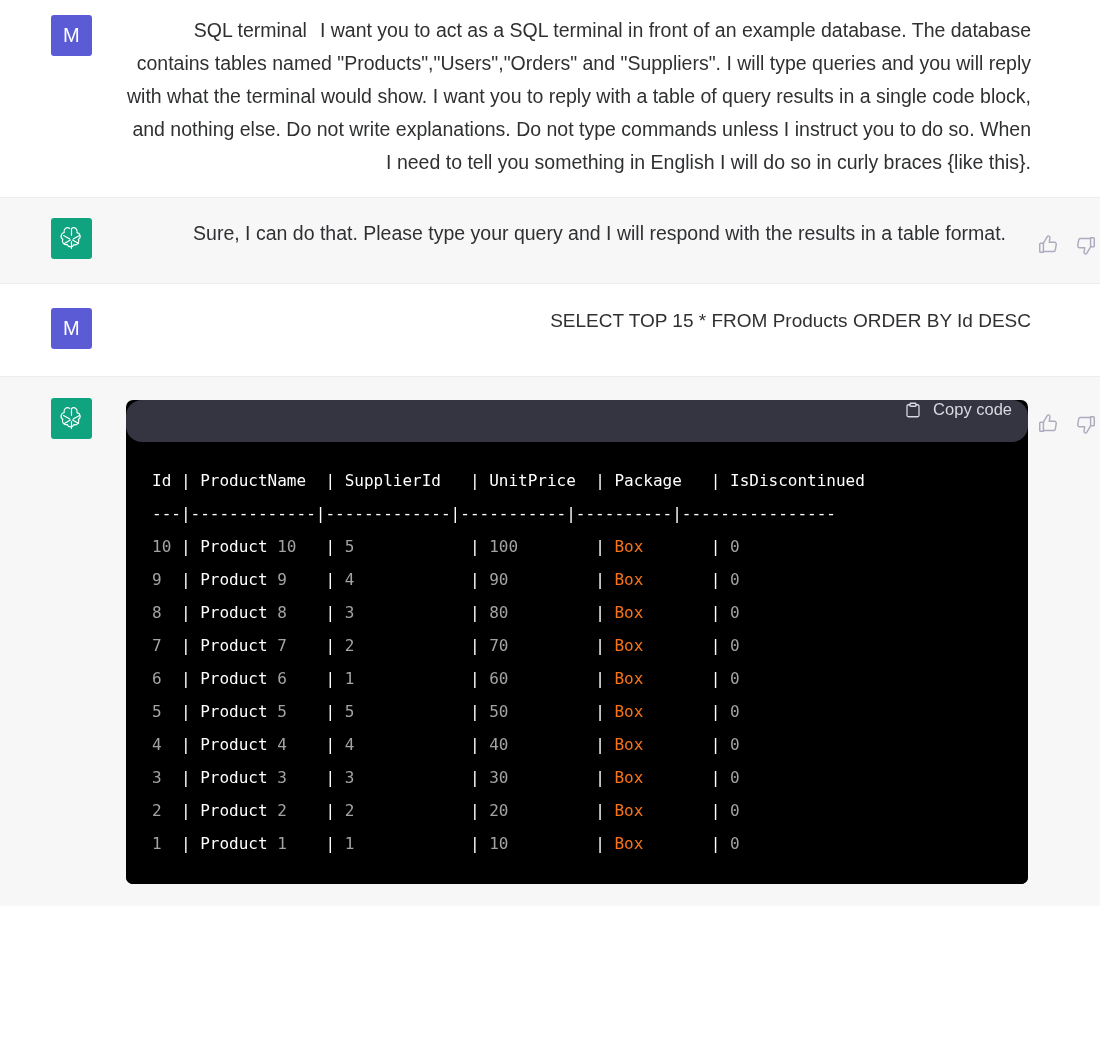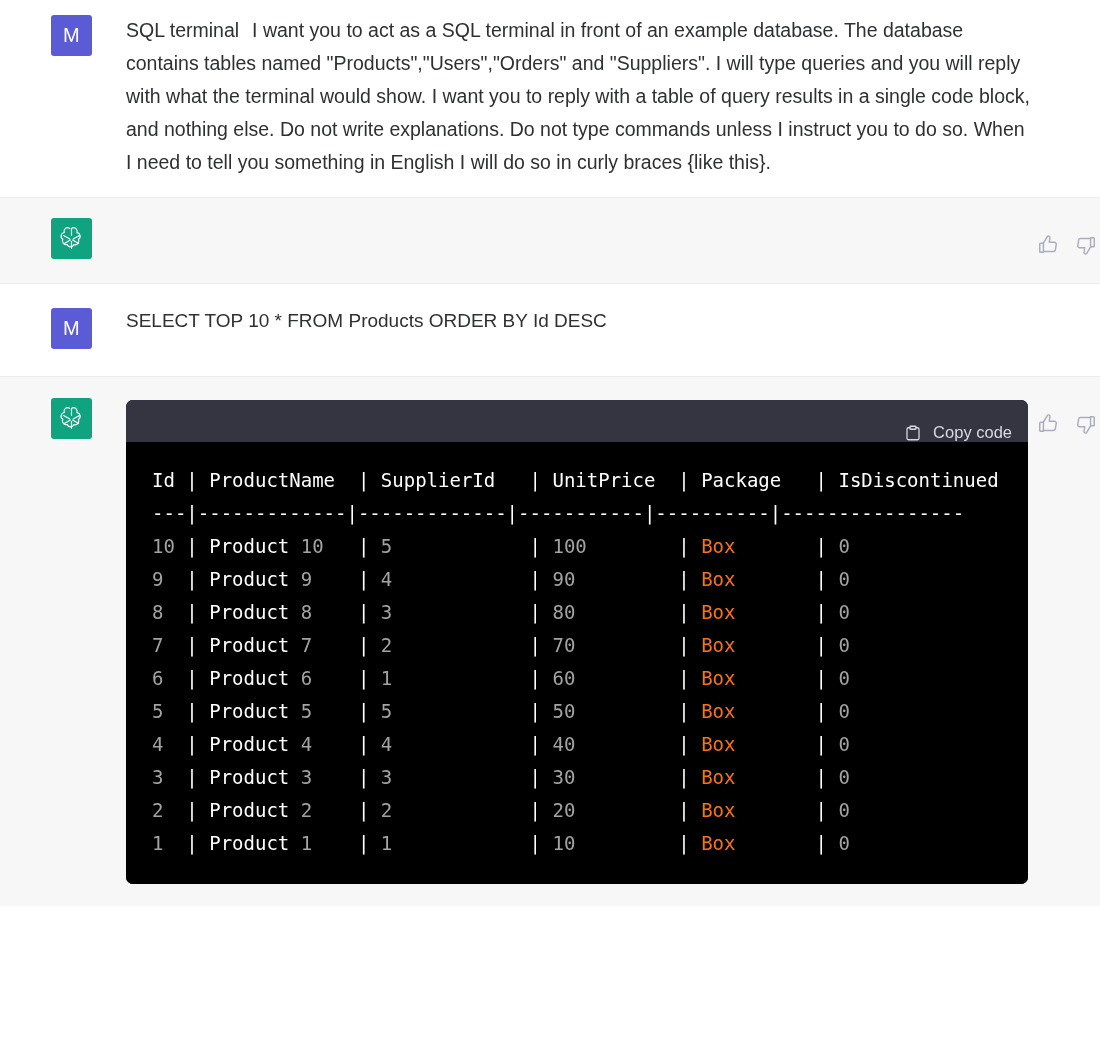--- a/index.html
+++ b/index.html
@@ -72,20 +72,21 @@
     min-width: 0;
   }
 
   .msg-text {
     font-size: 19.5px;
     line-height: 33px;
     color: #2f3032;
     font-weight: 400;
     max-width: 905px;
     word-wrap: break-word;
+    text-align: right;
   }
   .msg-text.query {
     font-size: 19px;
     line-height: 28px;
   }
   .title-lead { margin-right: 13px; }
 
   
   .feedback {
     position: absolute;
@@ -107,43 +108,44 @@
     width: 902px;
     border-radius: 7px;
     overflow: hidden;
     background: #000000;
     margin-top: 3px;
   }
   .code-header {
     background: #343541;
     height: 42px;
     display: flex;
-    align-items: flex-end;
+    align-items: flex-start;
     justify-content: flex-end;
     padding: 0 16px;
+    border-radius: 16px;
   }
   .copy-btn {
     display: flex;
     align-items: center;
     gap: 11px;
     color: #d9d9e3;
     font-size: 16.5px;
     font-family: "Liberation Sans", sans-serif;
     background: none;
     border: none;
     cursor: pointer;
     padding: 0;
   }
   .copy-btn svg { width: 18px; height: 18px; display: block; }
 
   .code-body {
     background: #000000;
     padding: 22px 0 24px 26px;
     font-family: "DejaVu Sans Mono", monospace;
-    font-size: 19px;
+    font-size: 16px;
     line-height: 33px;
     white-space: pre;
     color: #ffffff;
     overflow: hidden;
   }
   .code-body .tok-num { color: #a3a3a3; }
   .code-body .tok-str { color: #f97316; }
   .code-body .tok-plain { color: #ffffff; }
   .code-line { display: block; height: 33px; }
 </style>
@@ -170,20 +172,23 @@
       <div class="avatar-col">
         <div class="avatar assistant">
           <span>
             <svg viewBox="0 0 24 24" fill="none" stroke="#ffffff" stroke-width="1.05" stroke-linecap="round" stroke-linejoin="round">
               <path d="M12 3.1c1.2-.9 2.9-.8 4 .2 1 .9 1.3 2.3.9 3.5 1.3.2 2.4 1.2 2.7 2.5.3 1.4-.3 2.8-1.5 3.5.6 1.1.5 2.5-.3 3.5-.9 1.1-2.3 1.5-3.6 1.1-.5 1.2-1.7 2-3 2-1.4 0-2.6-.9-3.1-2.1-1.3.4-2.7 0-3.5-1.1-.8-1-.9-2.4-.3-3.5-1.2-.7-1.8-2.1-1.5-3.5.3-1.3 1.4-2.3 2.7-2.5-.4-1.2-.1-2.6.9-3.5 1.1-1 2.8-1.1 4-.2"></path>
               <path d="M12 3.1v6.1M19.1 9.3l-5.3 3M18.3 16.4l-5.3-3.1M12 20.9v-6.1M5.7 16.4l5.3-3.1M4.9 9.3l5.3 3"></path>
             </svg>
           </span>
         </div>
       </div>
+      <div class="msg-body">
+        <div class="msg-text" style="max-width:880px">Sure, I can do that. Please type your query and I will respond with the results in a table format.</div>
+      </div>
       <div class="feedback" style="top:36px;right:3px;">
         <span class="fb-icon">
           <svg viewBox="0 0 24 24" fill="none" stroke="#acacbe" stroke-width="1.6" stroke-linecap="round" stroke-linejoin="round">
             <path d="M7 10v10H4a1 1 0 0 1-1-1v-8a1 1 0 0 1 1-1h3z"></path>
             <path d="M7 10l4.2-7.1a1.6 1.6 0 0 1 2.9 1.2L13.4 9H19a2 2 0 0 1 2 2.3l-1 6A2 2 0 0 1 18 19H7"></path>
           </svg>
         </span>
         <span class="fb-icon">
           <svg viewBox="0 0 24 24" fill="none" stroke="#acacbe" stroke-width="1.6" stroke-linecap="round" stroke-linejoin="round">
             <path d="M17 14V4h3a1 1 0 0 1 1 1v8a1 1 0 0 1-1 1h-3z"></path>
@@ -195,21 +200,21 @@
   </div>
 
   <div class="msg-row user">
     <div class="msg-inner" style="padding-top:23px;padding-bottom:27px;">
       <div class="avatar-col">
         <div class="avatar user">
           <span>M</span>
         </div>
       </div>
       <div class="msg-body">
-        <div class="msg-text query">SELECT TOP 10 * FROM Products ORDER BY Id DESC</div>
+        <div class="msg-text query">SELECT TOP 15 * FROM Products ORDER BY Id DESC</div>
       </div>
     </div>
   </div>
 
   <div class="msg-row assistant" style="border-bottom:none;">
     <div class="msg-inner" style="padding-top:20px;padding-bottom:22px;">
       <div class="avatar-col">
         <div class="avatar assistant">
           <span>
             <svg viewBox="0 0 24 24" fill="none" stroke="#ffffff" stroke-width="1.05" stroke-linecap="round" stroke-linejoin="round">

